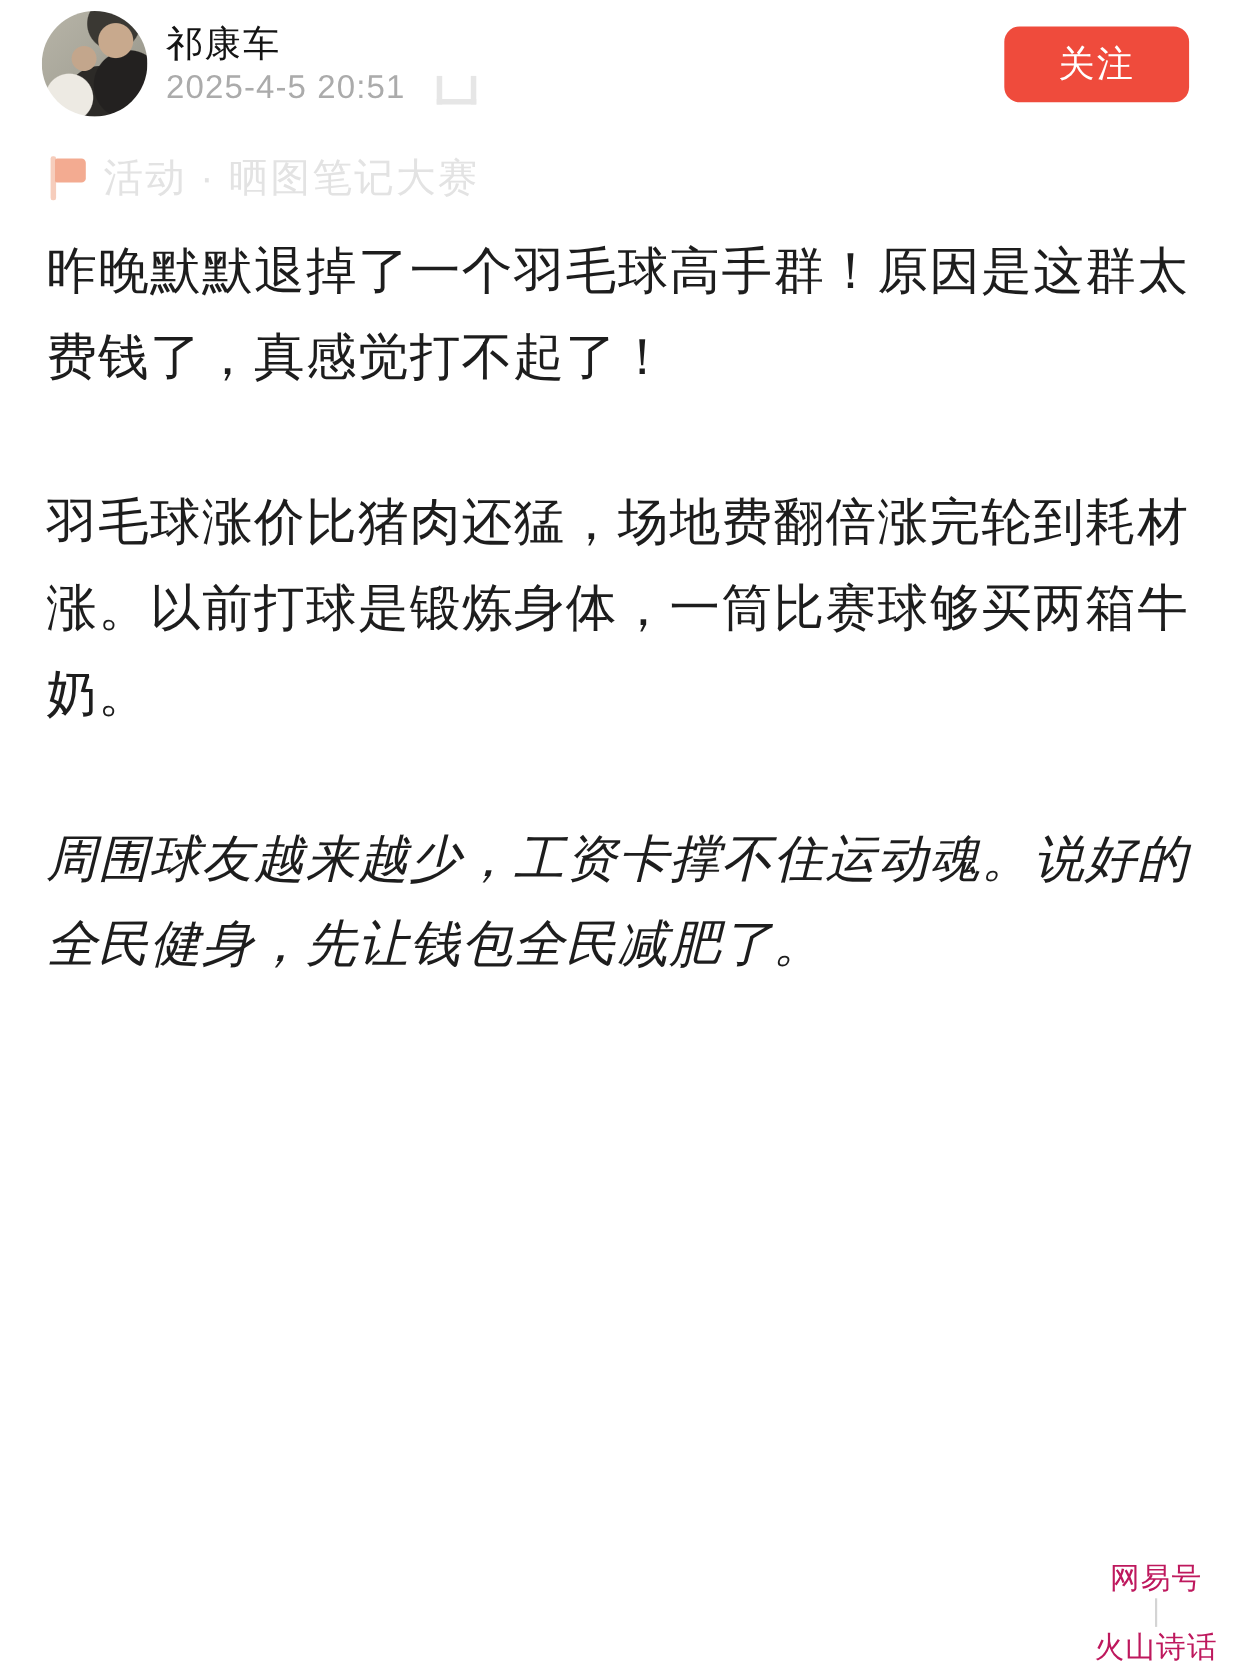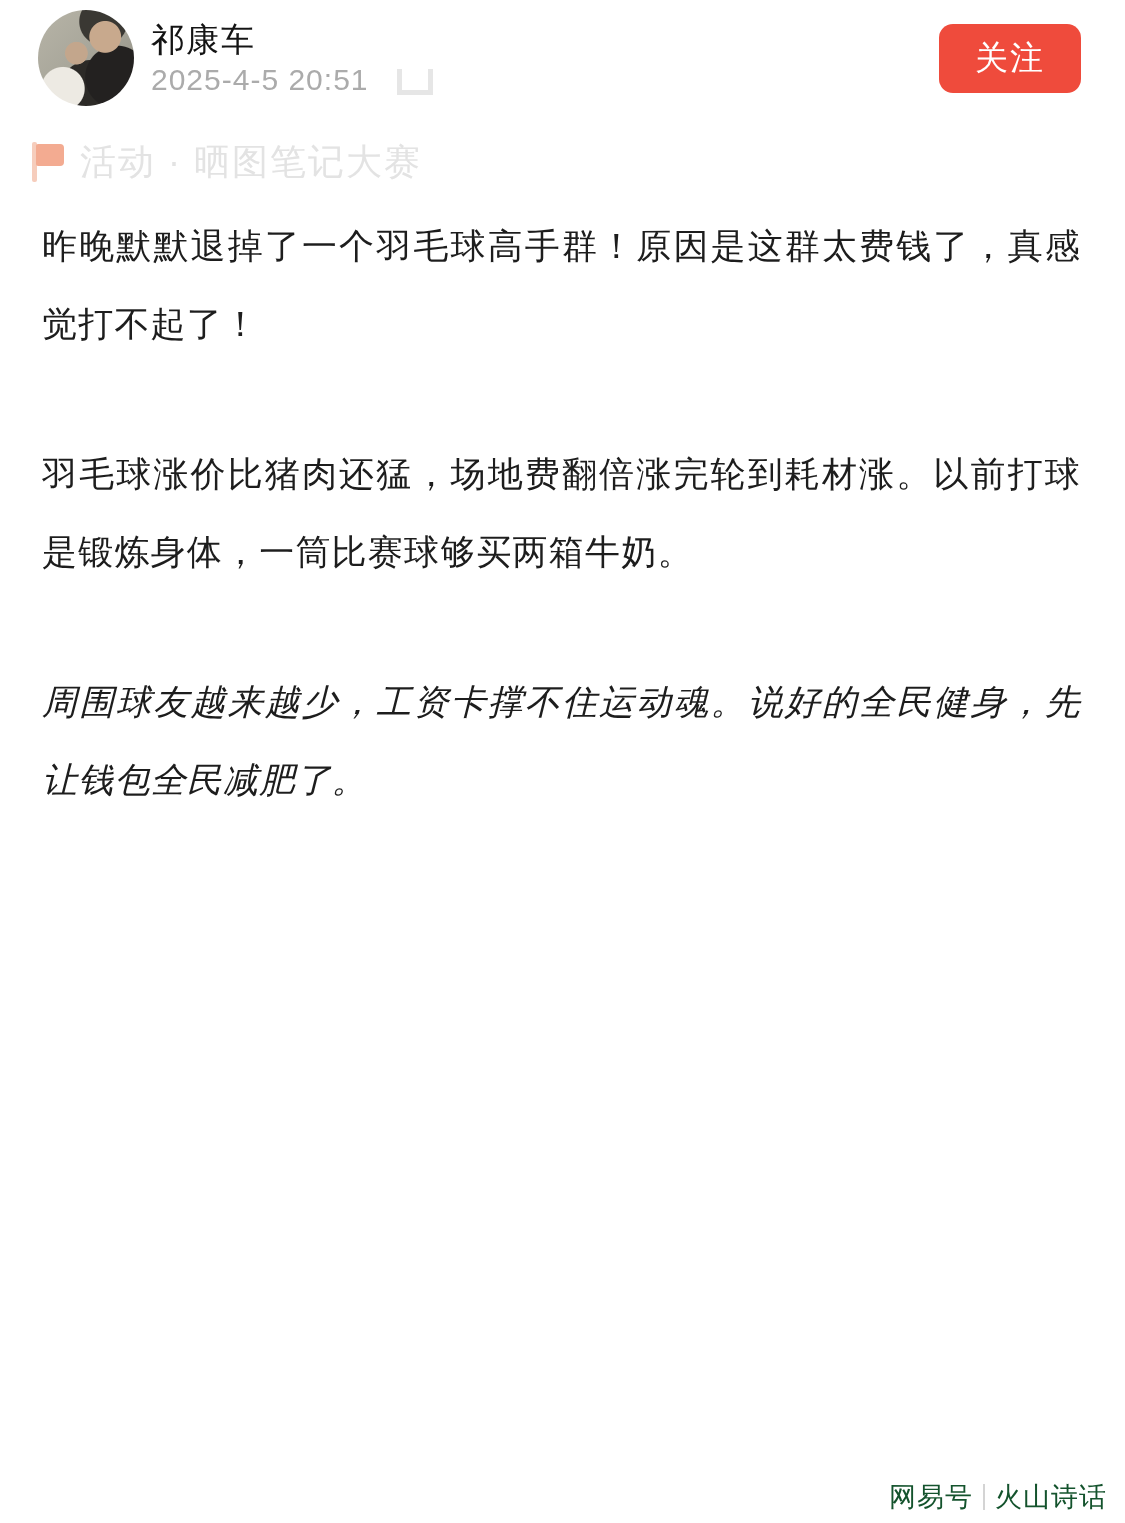--- a/index.html
+++ b/index.html
@@ -51,34 +51,34 @@
     margin-left:28px;
     margin-top:4px;
     border-left:5px solid #e6e6e6;
     border-right:5px solid #e6e6e6;
     border-bottom:5px solid #e6e6e6;
   }
   .follow-btn {
     flex:0 0 auto;
     margin-left:auto;
     margin-top:14px;
-    width:142px; height:69px;
+    width:168px; height:69px;
     background:#EF4B3C;
     color:#ffffff;
     font-size:33px;
     font-family:"Liberation Sans", sans-serif;
     letter-spacing:2px;
     border:none;
     border-radius:14px;
     cursor:pointer;
   }
 
   
   .activity-row {
-    margin:34px 0 0 32px;
+    margin:34px 0 0 46px;
     display:flex;
     align-items:center;
     height:44px;
   }
   .flag-icon {
     position:relative;
     width:34px; height:40px;
     margin-right:14px;
   }
   .flag-icon .pole {
@@ -95,39 +95,40 @@
   }
   .activity-label {
     font-size:36px;
     color:#e3e3e3;
     letter-spacing:2px;
   }
 
   
   .post-body {
     margin:23px 44px 0 42px;
-    font-size:35px;
+    font-size:46px;
     line-height:78px;
     color:#1d1d1d;
     letter-spacing:1.2px;
     text-align:justify;
   }
   .post-body p { margin:0 0 72px 0; }
   .post-body p:last-child { margin-bottom:0;font-style:italic; }
 
   
   .watermark {
     position:absolute;
     right:18px; bottom:8px;
     display:flex;
     align-items:center;
     font-size:27px;
-    color:#14532d;
+    color:#be185d;
     text-shadow:0 1px 0 rgba(255,255,255,0.9);
     letter-spacing:1px;
+    flex-direction:column;
   }
   .watermark .divider {
     width:2px; height:26px;
     background:#d4d4d4;
     margin:0 10px;
   }
 </style>
 </head>
 <body>
 

